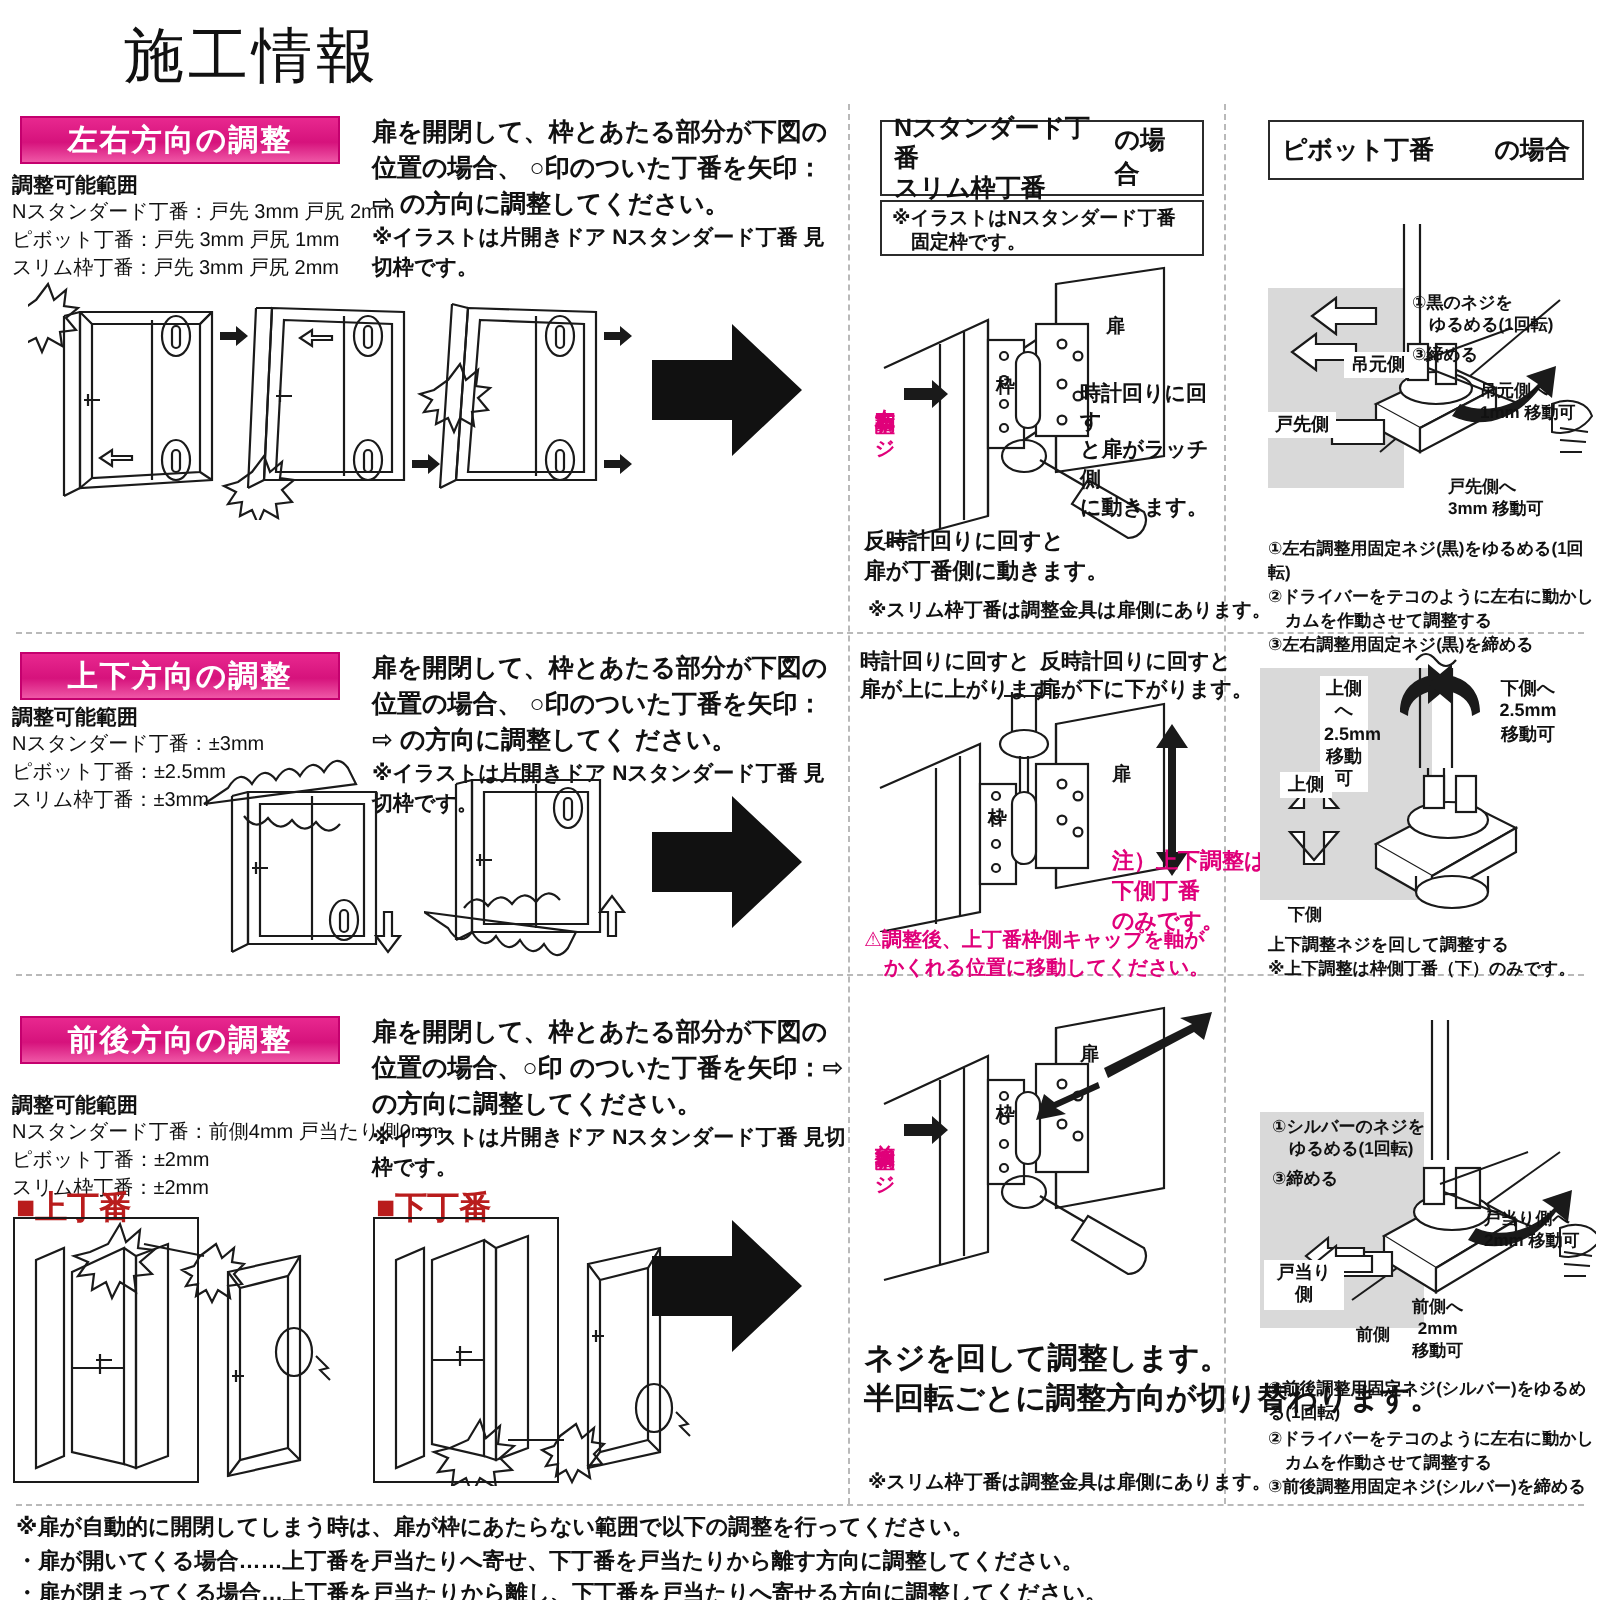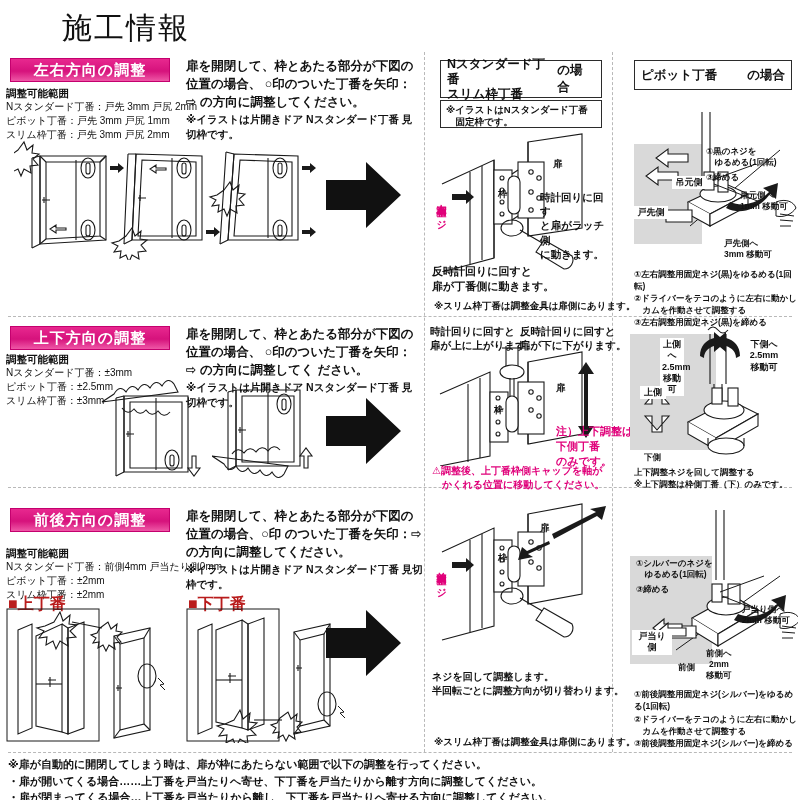--- a/index.html
+++ b/index.html
@@ -594,21 +594,21 @@
         <path d="M122 30 l36 -18 -5 -2 14 -4 -4 12 -4 -3 -36 19z" opacity="0"></path>
         <path d="M120 34 l44 -22 -6 -3 16 -3 -4 14 -5 -4 -43 23z"></path>
         <path d="M118 44 l-22 10 5 3 -15 3 4 -13 5 4 22 -10z"></path>
       </g>
     </svg>
   </div>
   <div class="vlabel" style="left:434px;top:564px;">前後調整ネジ</div>
   <div class="cap sm" style="left:498px;top:552px;">枠</div>
   <div class="cap sm" style="left:540px;top:522px;">扉</div>
 
-  <div class="cap" style="left:432px;top:670px;font-size:10px;">
+  <div class="cap" style="left:432px;top:670px;font-size:15px;">
     <div>ネジを回して調整します。</div>
     <div>半回転ごとに調整方向が切り替わります。</div>
   </div>
   <div class="cap sm" style="left:434px;top:736px;">※スリム枠丁番は調整金具は扉側にあります。</div>
 
   <div class="grayblock" style="left:630px;top:556px;width:82px;height:108px;"></div>
   <div class="door" style="left:630px;top:510px;">
     <svg width="168" height="150" viewBox="0 0 168 150">
       <g fill="none" stroke="#1a1a1a" stroke-width="1.1">
         <path d="M86 0 L86 70 M94 0 L94 70"></path>

